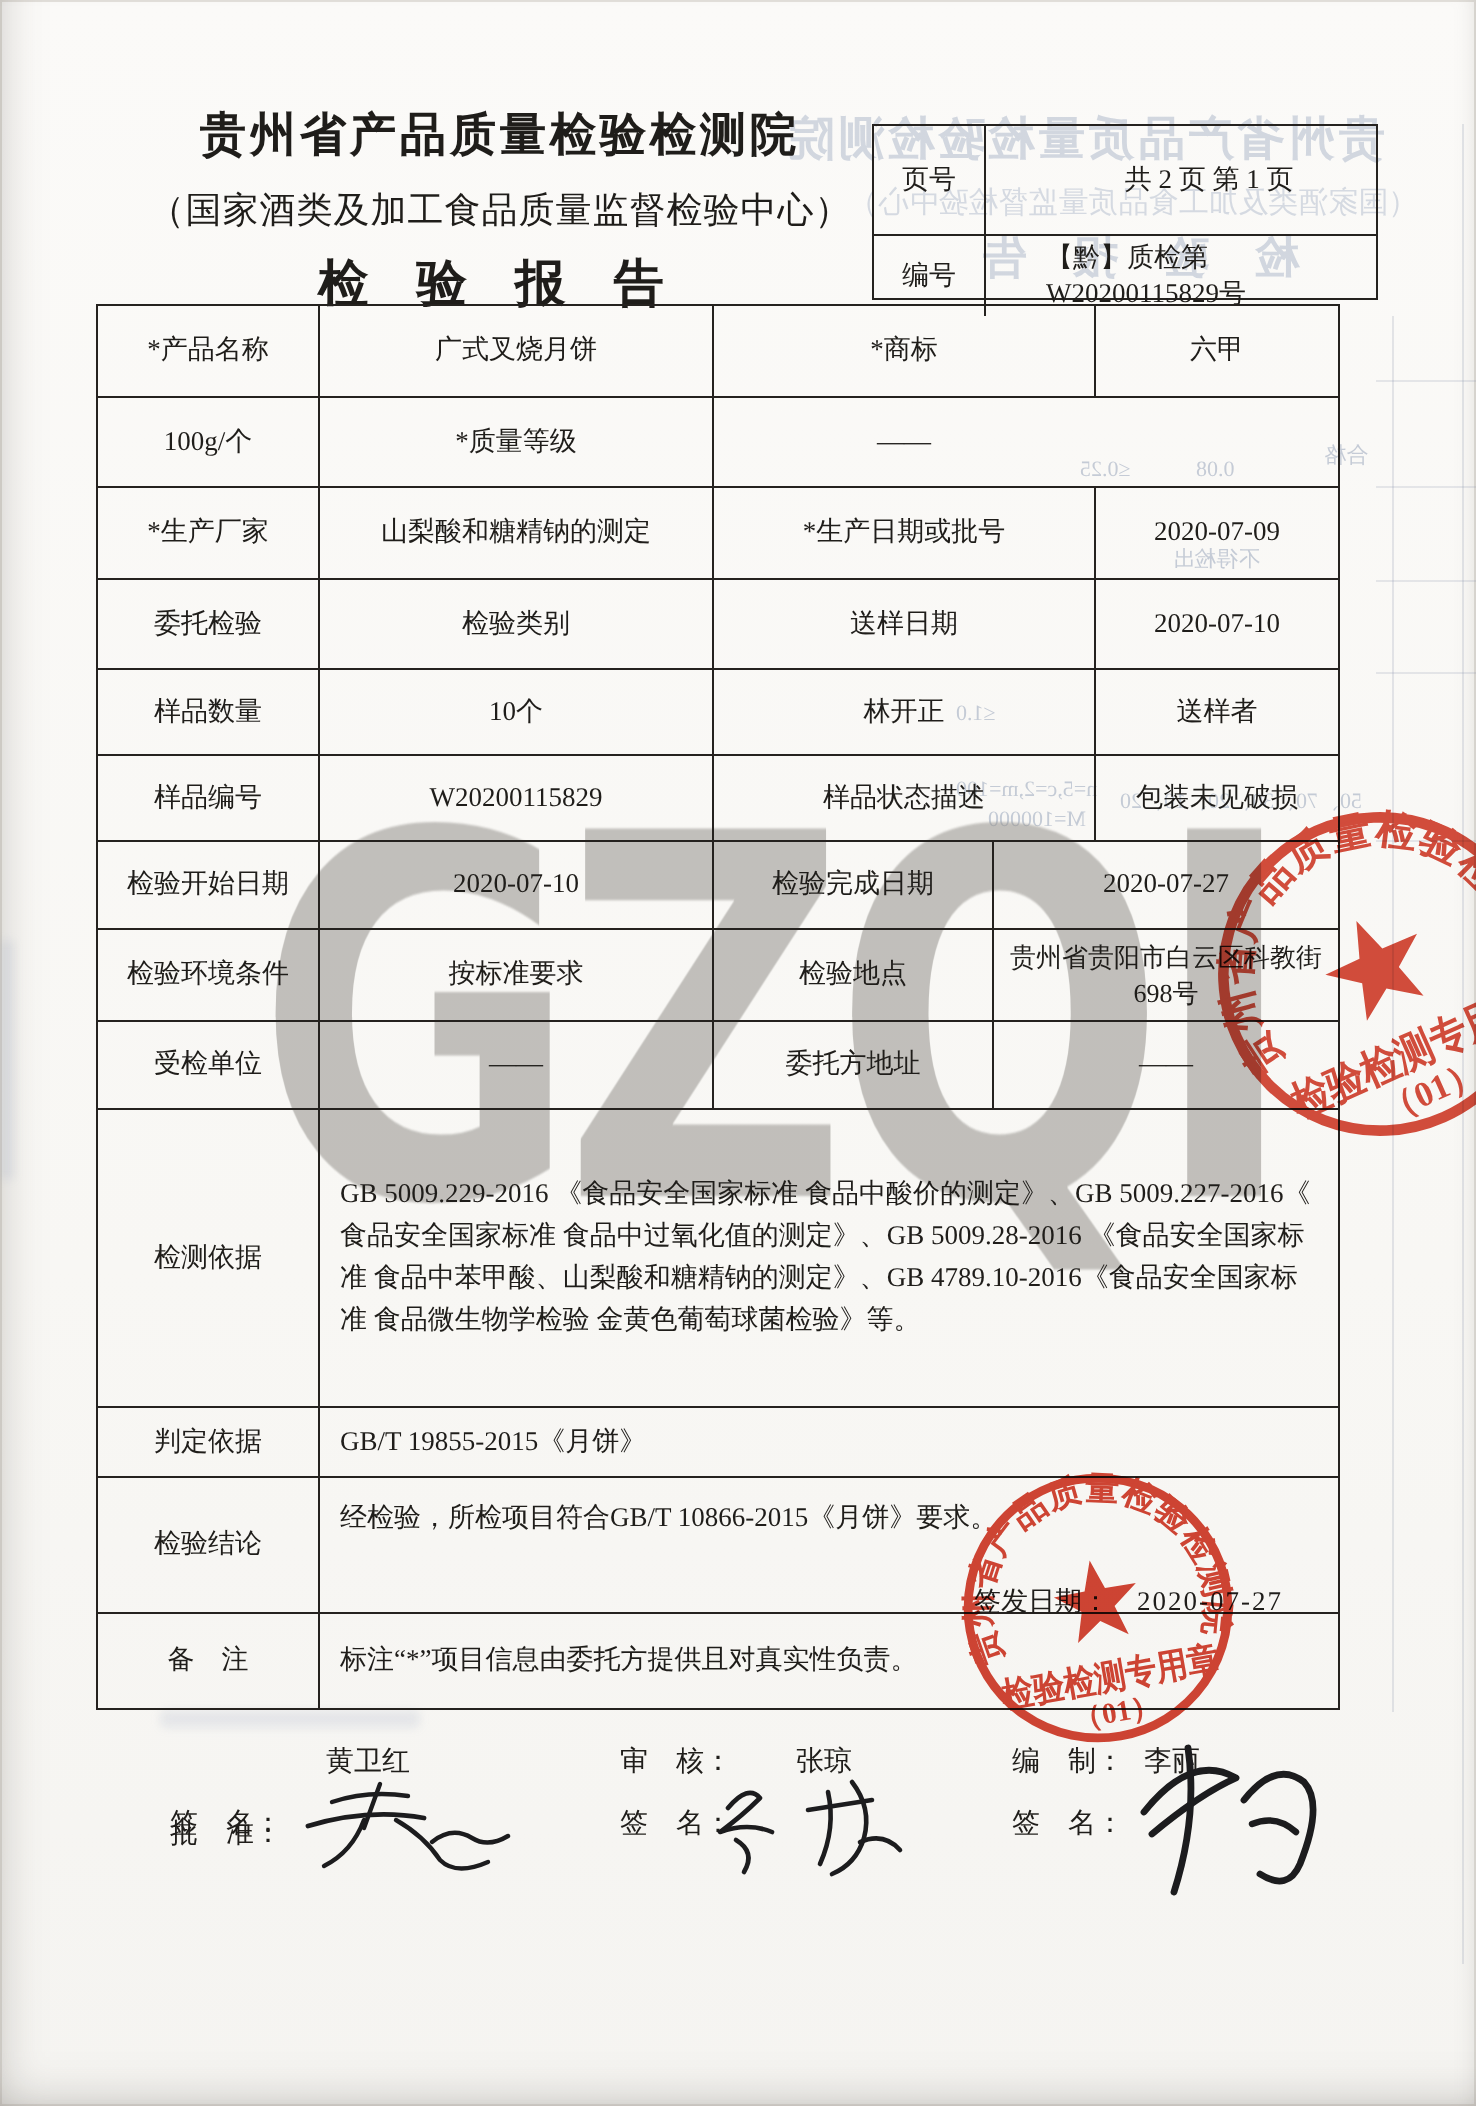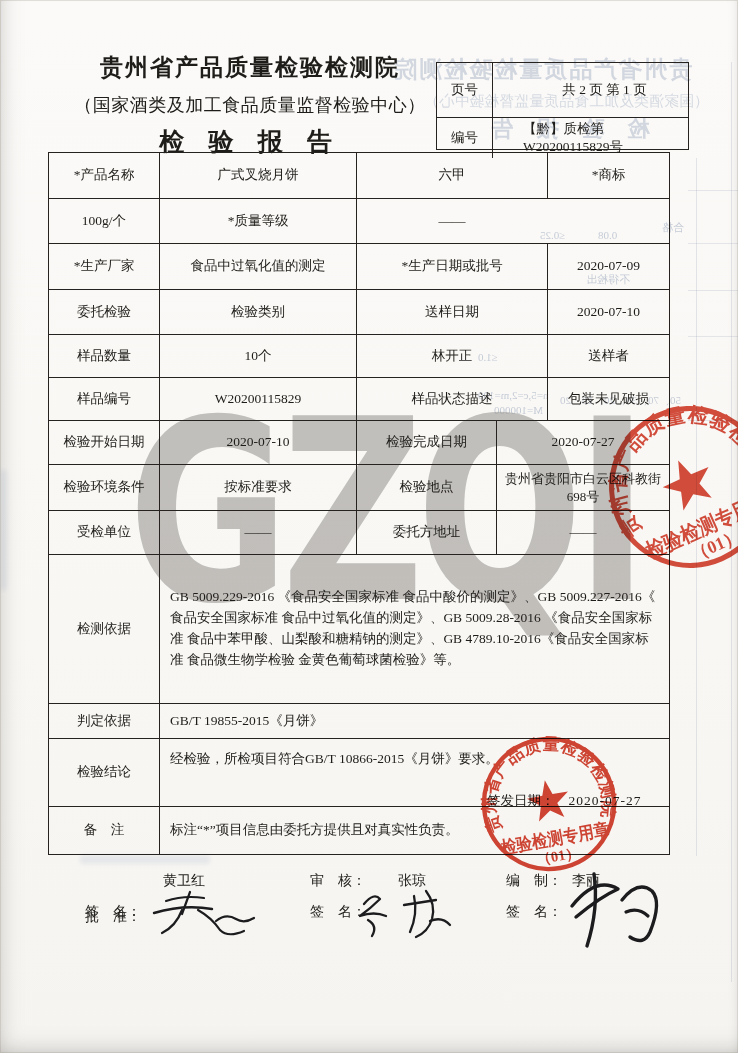--- a/index.html
+++ b/index.html
@@ -96,31 +96,31 @@
     <div class="r r2">
       <div class="c lab">编号</div>
       <div class="c num">【黔】质检第W20200115829号</div>
     </div>
   </div>
 
   <div class="tbl">
     <div class="trow cols-a" style="height:45px;">
       <div class="cell">*产品名称</div>
       <div class="cell">广式叉烧月饼</div>
+      <div class="cell">*商标</div>
       <div class="cell">六甲</div>
-      <div class="cell">*商标</div>
     </div>
     <div class="trow cols-a" style="height:45px;">
       <div class="cell">100g/个</div>
       <div class="cell">*质量等级</div>
       <div class="cell">——</div>
     </div>
     <div class="trow cols-a" style="height:46px;">
       <div class="cell">*生产厂家</div>
-      <div class="cell">食品中过氧化值的测定</div>
+      <div class="cell">山梨酸和糖精钠的测定</div>
       <div class="cell">*生产日期或批号</div>
       <div class="cell">2020-07-09</div>
     </div>
     <div class="trow cols-a" style="height:45px;">
       <div class="cell">委托检验</div>
       <div class="cell">检验类别</div>
       <div class="cell">送样日期</div>
       <div class="cell">2020-07-10</div>
     </div>
     <div class="trow cols-a" style="height:43px;">

